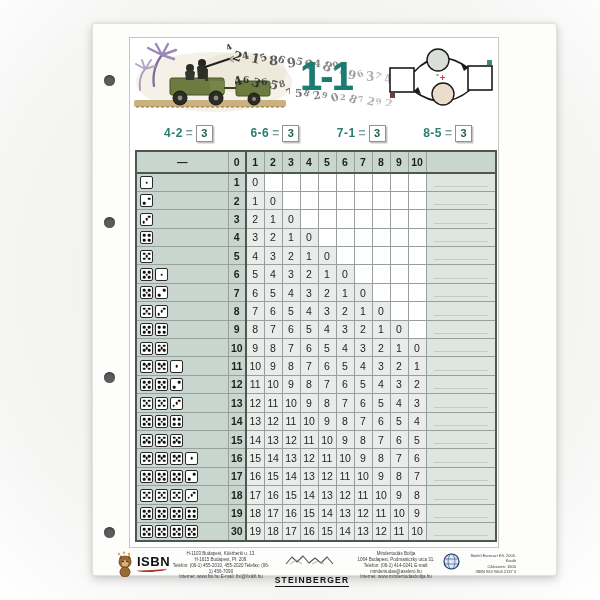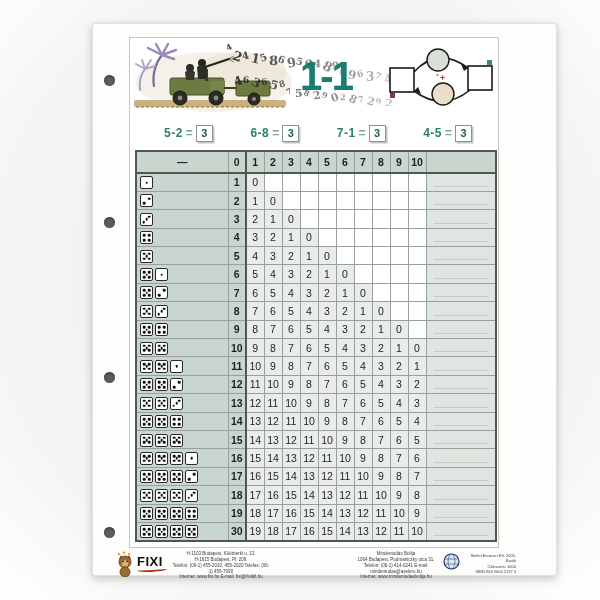--- a/index.html
+++ b/index.html
@@ -179,36 +179,36 @@
         <rect x="2" y="47" width="5" height="5" fill="#7e3b34"></rect>
         <circle cx="50" cy="14" r="11" fill="#d9ded8" stroke="#1a1a1a" stroke-width="1.4"></circle>
         <circle cx="55" cy="48" r="11" fill="#ecdccb" stroke="#1a1a1a" stroke-width="1.4"></circle>
         <text x="48" y="31" font-size="5" font-weight="bold" fill="#7a4a42">=</text>
         <text x="52" y="35" font-size="9" font-weight="bold" fill="#c03a2b">+</text>
       </svg>
     </div>
 
     <div class="equations">
         <div class="equation">
-          <span class="expr">5-2</span>
+          <span class="expr">4-2</span>
           <span class="eqs">=</span>
           <span class="answer-box">3</span>
         </div>
         <div class="equation">
-          <span class="expr">6-8</span>
+          <span class="expr">6-6</span>
           <span class="eqs">=</span>
           <span class="answer-box">3</span>
         </div>
         <div class="equation">
           <span class="expr">7-1</span>
           <span class="eqs">=</span>
           <span class="answer-box">3</span>
         </div>
         <div class="equation">
-          <span class="expr">4-5</span>
+          <span class="expr">8-5</span>
           <span class="eqs">=</span>
           <span class="answer-box">3</span>
         </div>
       </div>
 
     <table class="sub">
       <colgroup>
         <col style="width:92px">
           <col style="width:18px">
         <col style="width:18px">
@@ -592,32 +592,39 @@
         <circle cx="14" cy="3" r="1.2" fill="#e8a33d"></circle>
       <path d="M4,8 L6,4 L8,8 Z" fill="#7a4c20"></path>
         <path d="M12,8 L14,4 L16,8 Z" fill="#7a4c20"></path>
       <circle cx="10" cy="11" r="6" fill="#9a6a33" stroke="#5d3d1a" stroke-width="0.8"></circle>
       <circle cx="10" cy="12.5" r="3.2" fill="#d8b07a"></circle>
       <circle cx="8" cy="10.5" r="0.8" fill="#1d1209"></circle>
         <circle cx="12" cy="10.5" r="0.8" fill="#1d1209"></circle>
       <ellipse cx="10" cy="21" rx="5" ry="5" fill="#9a6a33" stroke="#5d3d1a" stroke-width="0.8"></ellipse>
     </svg>
     <div>
-      <div class="fixi-name">FIXI</div>
+      <div class="fixi-name">ISBN</div>
       <div class="fixi-swoosh"></div>
     </div>
   </div>
 
   <div class="f-text" style="left:78px;top:527px;width:100px;">
       <div>H-1103 Budapest, Kőérberki u. 13.</div>
       <div>H-1615 Budapest, Pf. 209.</div>
       <div>Telefon: (06-1) 455-2010, 455-2020  Telefax: (06-1) 456-7090</div>
       <div>Internet: www.fixi.hu  E-mail: fixi@fixikft.hu</div>
     </div>
 
+  <div class="stb">
+    <svg width="60" height="10" viewBox="0 0 60 10">
+      <path d="M4,9 L10,2 L15,7 L21,1 L27,8 L33,3 L39,8 L45,2 L51,9" fill="none" stroke="#555" stroke-width="1.1" stroke-linejoin="round"></path>
+      <path d="M8,9 L14,5 L20,9 M30,9 L36,6 L42,9" fill="none" stroke="#888" stroke-width="0.7"></path>
+    </svg>
+    <div class="stb-name">STEINBERGER</div>
+  </div>
 
   <div class="f-text" style="left:256px;top:527px;width:94px;">
       <div>Mindentudás Boltja</div>
       <div>1064 Budapest, Podmaniczky utca 31.</div>
       <div>Telefon: (06-1) 414-0241  E-mail: mindentudas@axelero.hu</div>
       <div>Internet: www.mindentudasboltja.hu</div>
     </div>
 
   <svg class="globe" width="17" height="17" viewBox="0 0 17 17">
     <circle cx="8.5" cy="8.5" r="7.5" fill="#dfe8f2" stroke="#223a66" stroke-width="1.2"></circle>

